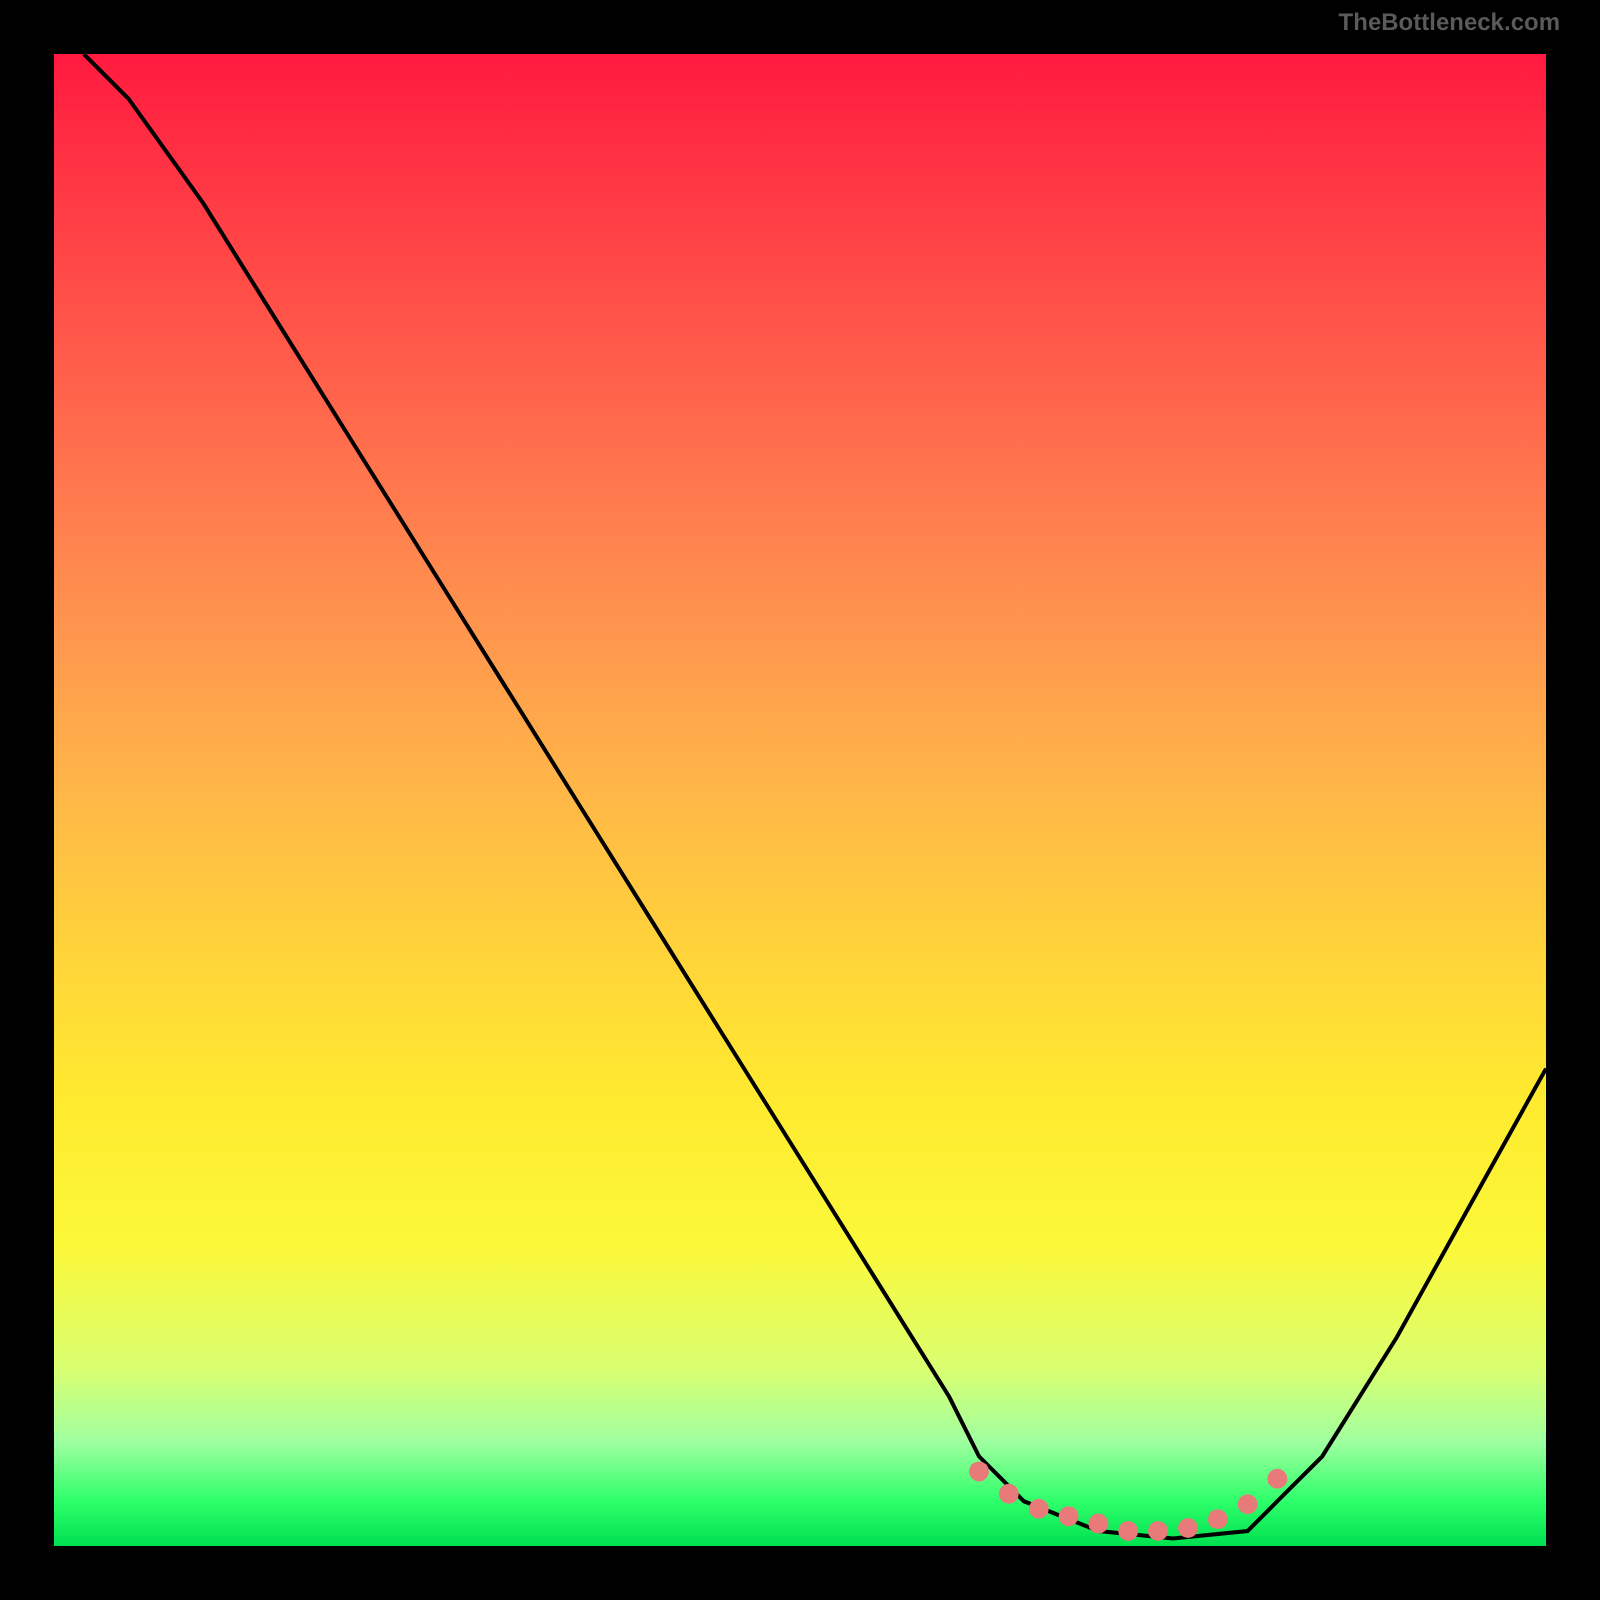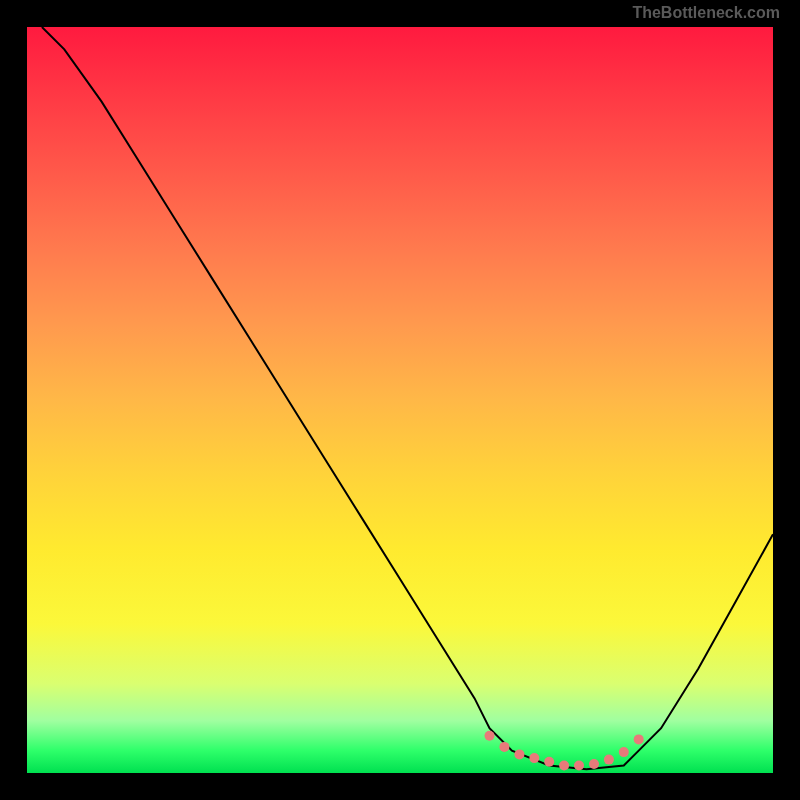--- a/index.html
+++ b/index.html
@@ -8,21 +8,21 @@
     height: 800px;
     background: #000;
     position: relative;
     font-family: Arial, sans-serif;
   }
   .watermark {
     position: absolute;
     top: 4px;
     right: 20px;
     color: #5a5a5a;
-    font-size: 16px;
+    font-size: 12px;
     font-weight: bold;
     z-index: 10;
     margin-left: 32px;
   }
   .plot-area {
     position: absolute;
     top: 27px;
     left: 27px;
     width: 746px;
     height: 746px;

